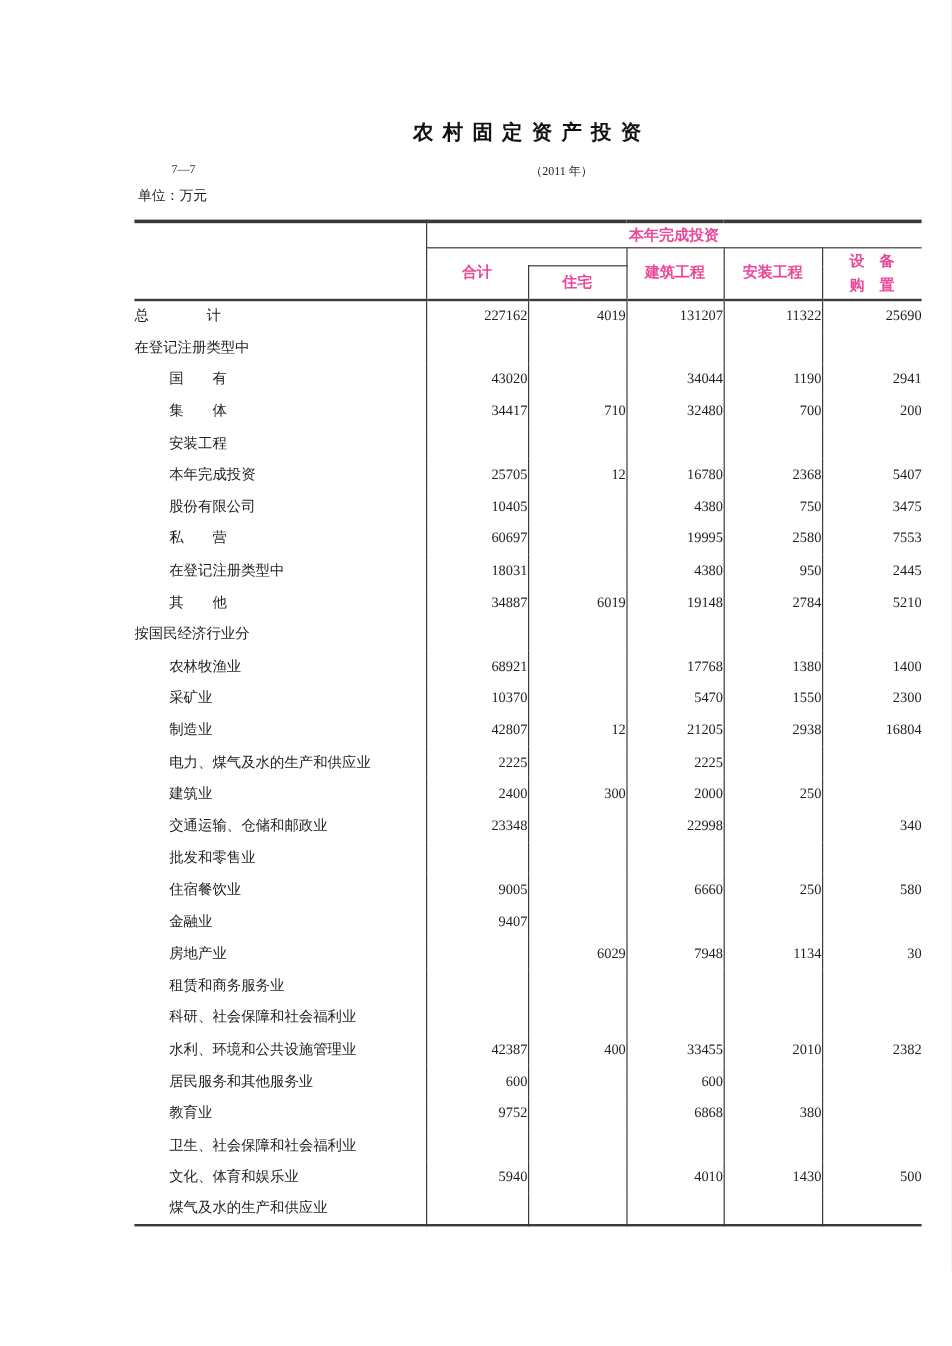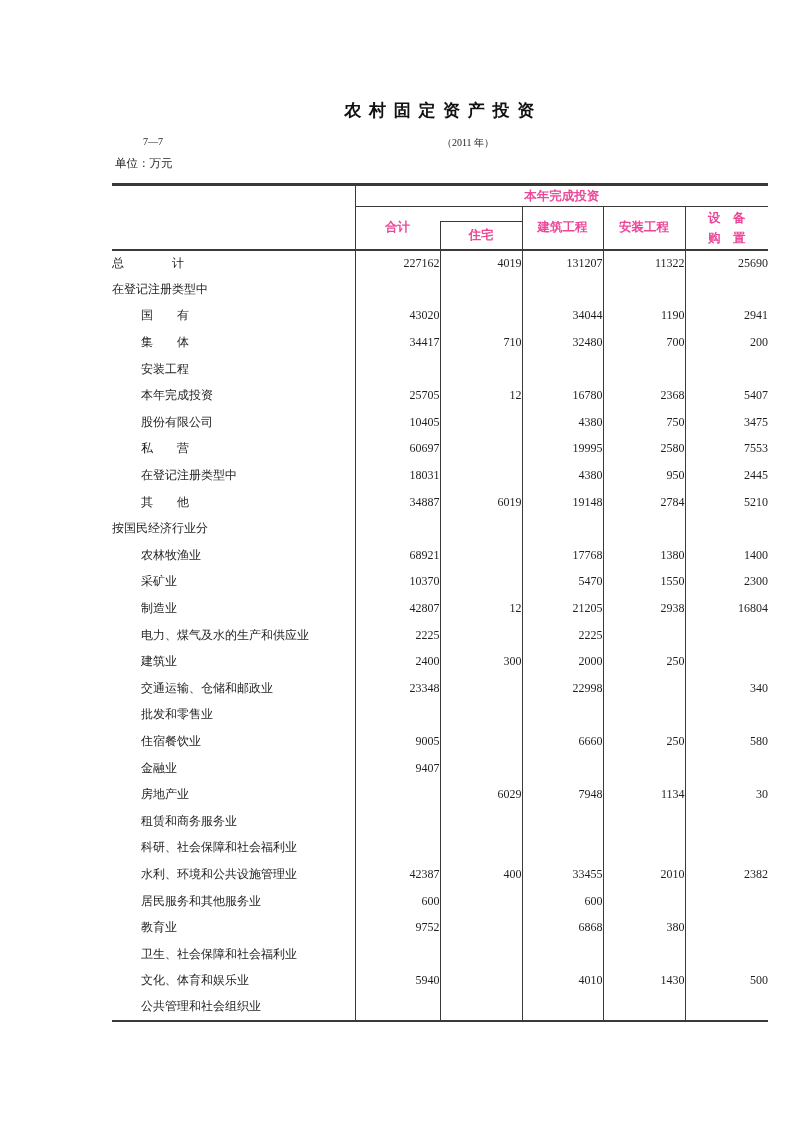--- a/index.html
+++ b/index.html
@@ -373,21 +373,21 @@
           </tr>
           <tr>
             <td class="label indent">文化、体育和娱乐业</td>
             <td class="num">5940</td>
             <td class="num"></td>
             <td class="num">4010</td>
             <td class="num">1430</td>
             <td class="num">500</td>
           </tr>
           <tr>
-            <td class="label indent">公共管理和社会组织业</td>
+            <td class="label indent">煤气及水的生产和供应业</td>
             <td class="num"></td>
             <td class="num"></td>
             <td class="num"></td>
             <td class="num"></td>
             <td class="num"></td>
           </tr>
         </tbody>
     </table>
 
   </div>

